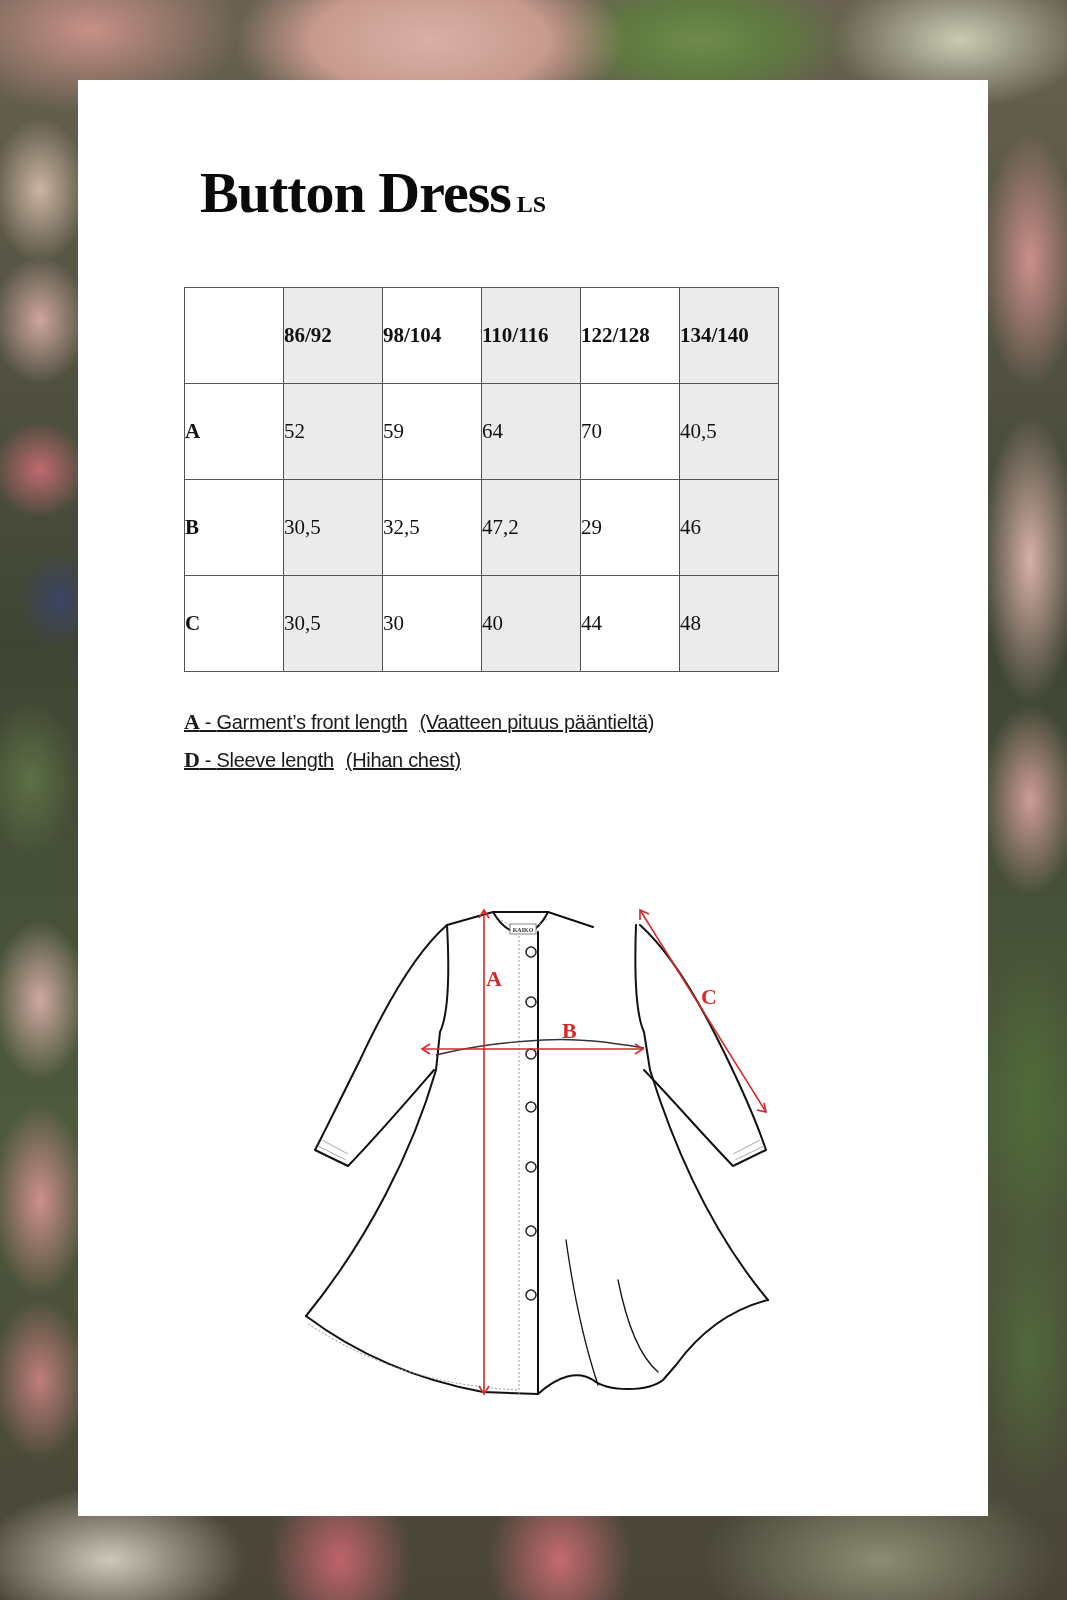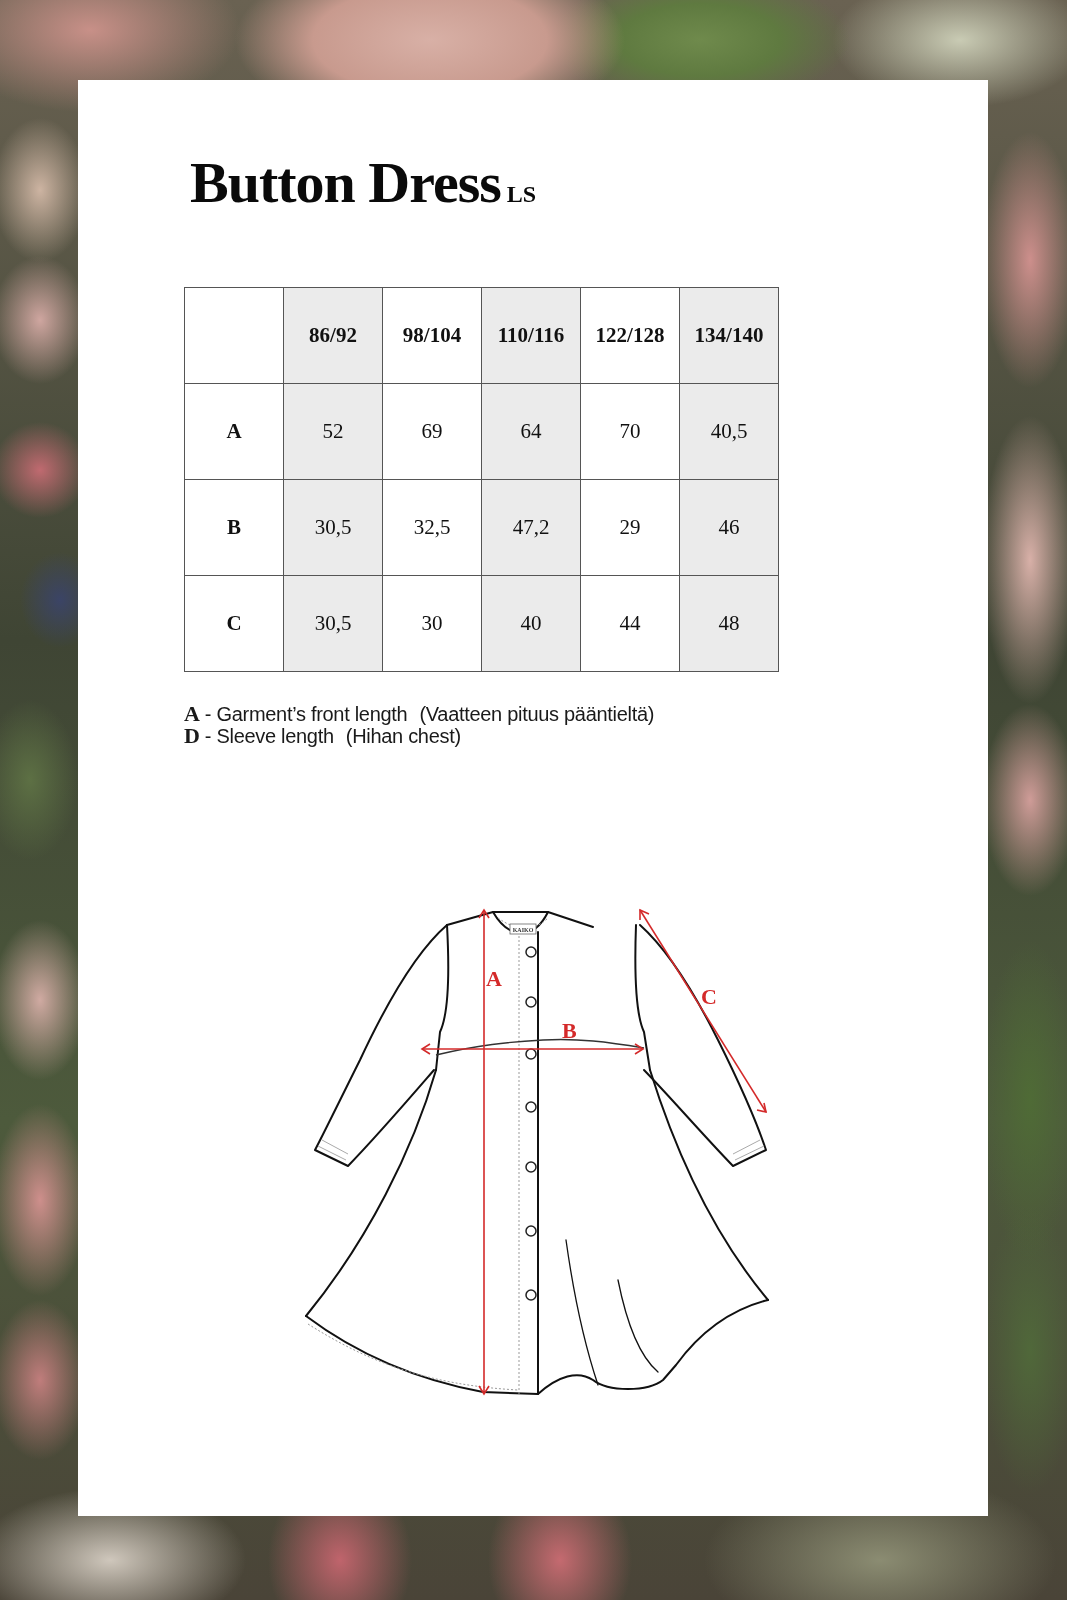--- a/index.html
+++ b/index.html
@@ -32,44 +32,44 @@
         radial-gradient(ellipse 90px 110px at 340px 1560px, #c0646c 0%, rgba(190,100,110,0) 80%),
         radial-gradient(ellipse 90px 110px at 560px 1560px, #c56a70 0%, rgba(190,100,110,0) 80%),
         radial-gradient(ellipse 220px 110px at 880px 1560px, #8b8c72 0%, rgba(130,130,110,0) 80%),
         linear-gradient(180deg, #6a6252 0%, #3f4534 40%, #4d5a3c 70%, #4a4438 100%);
     }
     .card {
       position: absolute; left: 78px; top: 80px; width: 910px; height: 1436px;
       background: #ffffff;
     }
     .title {
-      position: absolute; left: 106px; top: 68px; margin: 6px;
+      position: absolute; left: 106px; top: 68px; margin: 16px;
       font-family: "Liberation Serif", serif; font-weight: 700;
       font-size: 58px; line-height: 1; letter-spacing: -1px; color: #0a0a0a;
       white-space: nowrap;
     }
     .title .suffix {
       font-size: 24px; letter-spacing: 0; margin-left: 6px;
     }
     table.size-table {
       position: absolute; left: 106px; top: 207px;
       border-collapse: collapse; table-layout: fixed;
       font-family: "Liberation Serif", serif; color: #111;
     }
     .size-table td {
       width: 98px; height: 95px; border: 1.5px solid #555;
-      text-align: center; vertical-align: middle; font-size: 21px; padding: 0;
+      text-align: left; vertical-align: middle; font-size: 21px; padding: 0;
     }
     .size-table td.shaded { background: #ebebeb; }
     .size-table td.head { font-weight: 700; font-size: 21px; }
     .size-table td.rowlabel { font-weight: 700; font-size: 21px; }
     .legend {
       position: absolute; left: 106px; top: 623px;
       font-family: "Liberation Sans", sans-serif; font-size: 20px; color: #1a1a1a;
-      line-height: 22px; letter-spacing: -0.3px;
+      line-height: 38px; letter-spacing: -0.3px; text-decoration: underline;
     }
     .legend .row { white-space: nowrap; }
     .legend .key { font-family: "Liberation Serif", serif; font-weight: 700; font-size: 22px; }
     .legend .fi { margin-left: 12px; }
     .diagram { position: absolute; left: 0; top: 0; width: 910px; height: 1436px; pointer-events: none; }
     .diagram text { font-family: "Liberation Serif", serif; font-weight: 700; }
   </style>
 </head>
 <body>
 
@@ -85,21 +85,21 @@
       <td></td>
       <td class="head shaded">86/92</td>
       <td class="head">98/104</td>
       <td class="head shaded">110/116</td>
       <td class="head">122/128</td>
       <td class="head shaded">134/140</td>
     </tr>
     <tr>
       <td class="rowlabel">A</td>
       <td class="shaded">52</td>
-      <td>69</td>
+      <td>59</td>
       <td class="shaded">64</td>
       <td>70</td>
       <td class="shaded">40,5</td>
     </tr>
     <tr>
       <td class="rowlabel">B</td>
       <td class="shaded">30,5</td>
       <td>32,5</td>
       <td class="shaded">47,2</td>
       <td>29</td>

